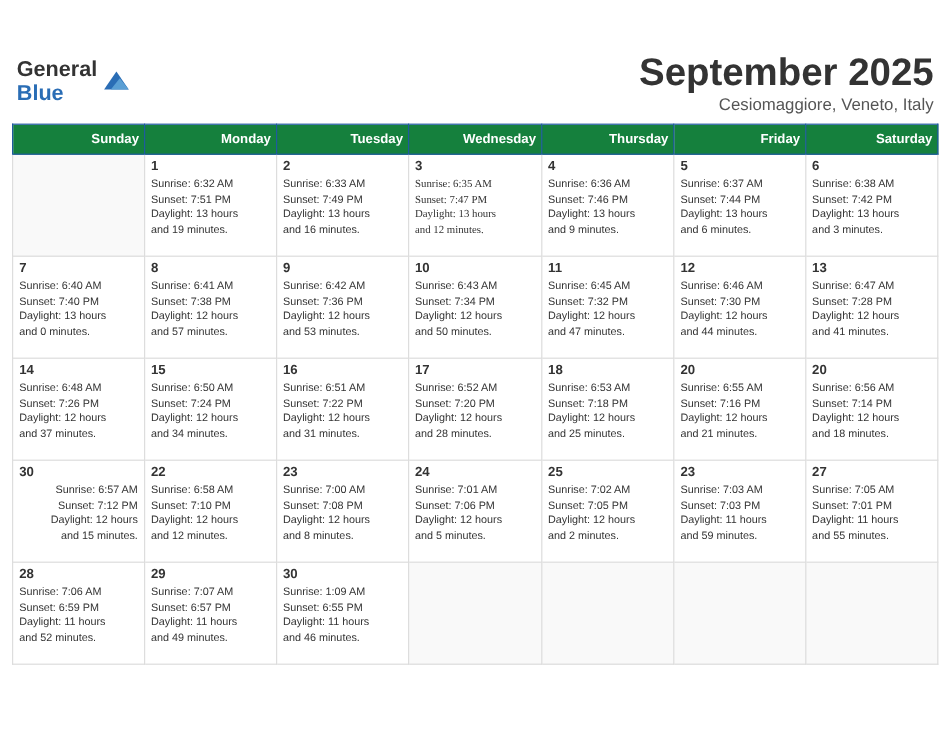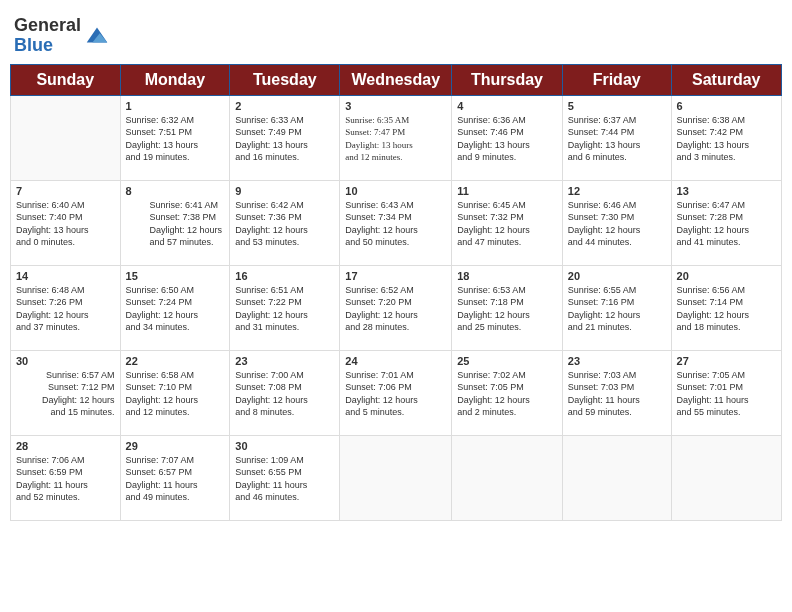--- a/index.html
+++ b/index.html
@@ -9,20 +9,21 @@
       width: 792px;
       min-height: 612px;
       padding: 10px;
     }
     .header {
       display: flex;
       justify-content: space-between;
       align-items: flex-start;
       margin-bottom: 8px;
       padding: 0 4px;
+      margin-top: 32px;
     }
     .logo {
       display: flex;
       align-items: center;
       margin-top: 6px;
     }
     .logo-text {
       font-size: 18px;
       font-weight: bold;
       line-height: 1.1;
@@ -45,26 +46,26 @@
     .location {
       font-size: 14px;
       color: #555;
     }
     .calendar {
       width: 100%;
       border-collapse: collapse;
       border: 1px solid #ccc;
     }
     .calendar th {
-      background-color: #7f1d1d;
+      background-color: #15803d;
       color: #fff;
-      font-size: 16px;
+      font-size: 11px;
       font-weight: bold;
       padding: 6px 4px;
-      text-align: center;
+      text-align: right;
       border: 1px solid #1f5a9e;
     }
     .calendar td {
       vertical-align: top;
       padding: 4px 5px;
       font-size: 9.5px;
       color: #333;
       border: 1px solid #ddd;
       width: 113px;
       min-height: 80px;
@@ -92,20 +93,24 @@
       <div class="logo-text">
         <span class="logo-general">General</span><br>
         <span class="logo-blue">Blue</span>
       </div>
     </div>
     <svg class="logo-icon" viewBox="0 0 30 30">
       <polygon points="4,22 15,6 26,22" fill="#2a6db5"></polygon>
       <polygon points="10,22 18,12 26,22" fill="#5a9fd4"></polygon>
     </svg>
   </div>
+  <div class="title-block">
+    <div class="month-title">September 2025</div>
+    <div class="location">Cesiomaggiore, Veneto, Italy</div>
+  </div>
 </div>
 
 <table class="calendar">
   <thead>
     <tr>
     <th>Sunday</th>
         <th>Monday</th>
         <th>Tuesday</th>
         <th>Wednesday</th>
         <th>Thursday</th>
@@ -162,21 +167,21 @@
       <tr>
         <td>
           <span class="day-num">7</span>
           <div class="day-info" style="white-space: pre-line;">Sunrise: 6:40 AM
 Sunset: 7:40 PM
 Daylight: 13 hours
 and 0 minutes.</div>
         </td>
         <td>
           <span class="day-num">8</span>
-          <div class="day-info" style="white-space: pre-line; margin-left: 24px;">Sunrise: 6:41 AM
+          <div class="day-info" style="white-space: pre-line;">Sunrise: 6:41 AM
 Sunset: 7:38 PM
 Daylight: 12 hours
 and 57 minutes.</div>
         </td>
         <td>
           <span class="day-num">9</span>
           <div class="day-info" style="white-space: pre-line;">Sunrise: 6:42 AM
 Sunset: 7:36 PM
 Daylight: 12 hours
 and 53 minutes.</div>

